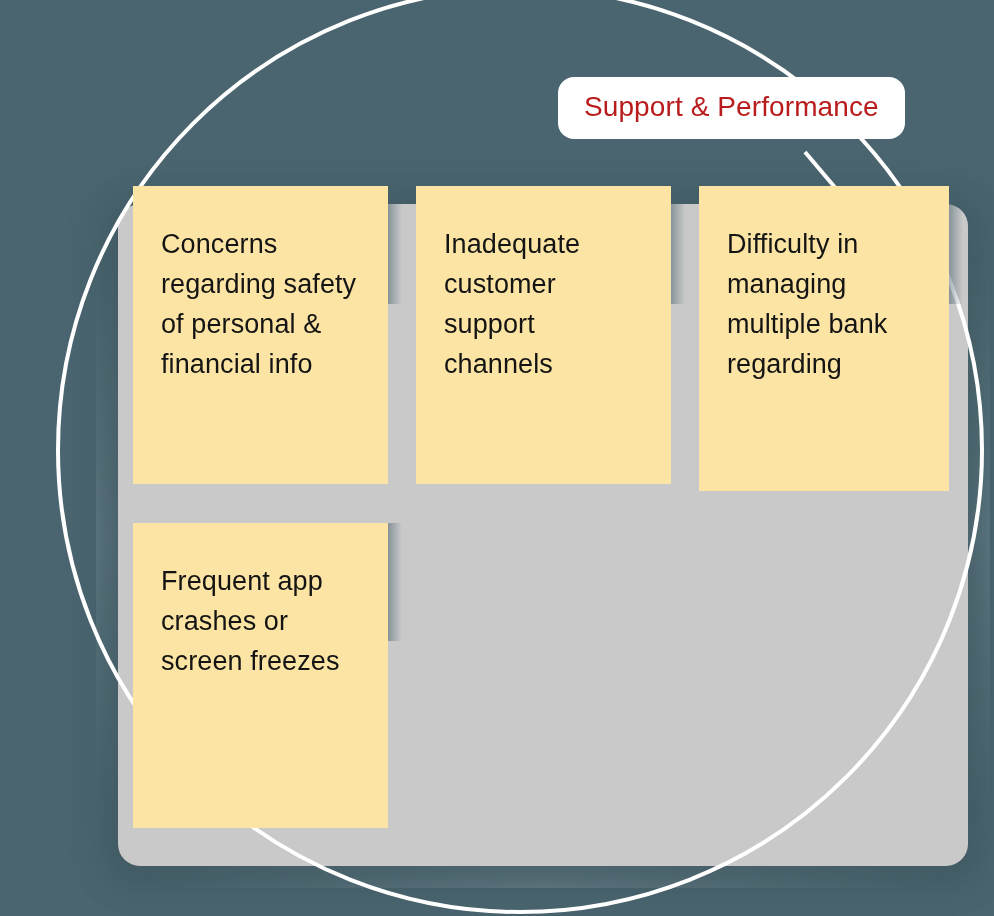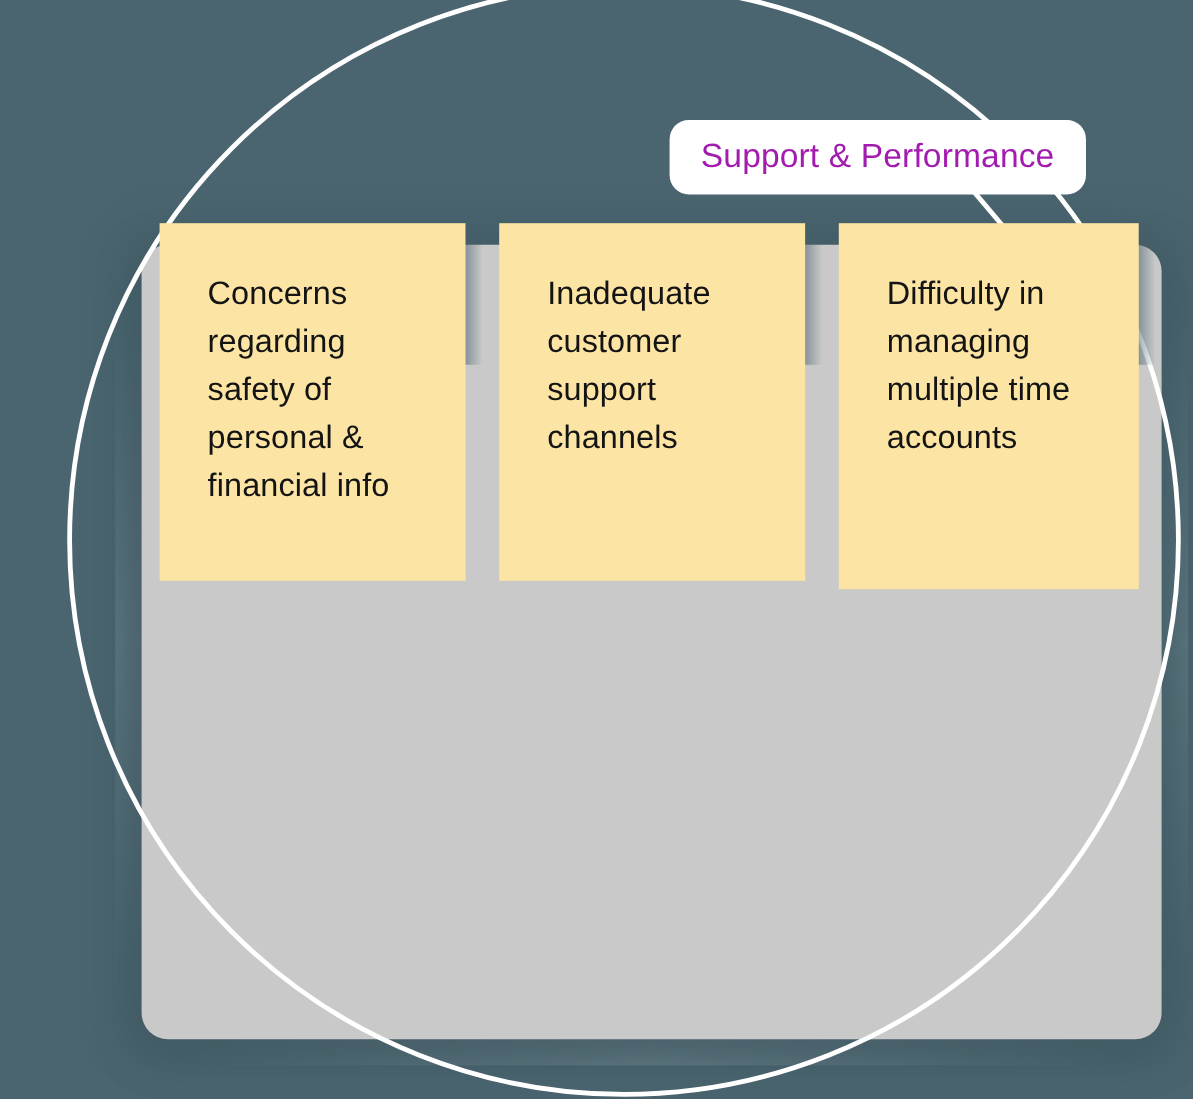--- a/index.html
+++ b/index.html
@@ -67,21 +67,21 @@
     width: 816px;
     z-index: 4;
     display: grid;
     grid-template-columns: 255px 255px 250px;
     column-gap: 28px;
     row-gap: 32px;
   }
   .note {
     background: #fce5a4;
     box-sizing: border-box;
-    padding: 38px 24px 24px 40px;
+    padding: 38px 24px 24px 28px;
     font-size: 27px;
     line-height: 40px;
     color: #141414;
     letter-spacing: 0.1px;
     position: relative;
   }
   .note.row1 { height: 298px; }
   .note.row2 { height: 305px; }
   .note::after {
     content: "";
@@ -92,28 +92,28 @@
     height: 118px;
     background: linear-gradient(to right, rgba(70,95,105,0.50), rgba(70,95,105,0));
     pointer-events: none;
   }
   .note-text { display: block; white-space: pre-line; }
 
   
   .category-label {
     position: absolute;
     left: 558px;
-    top: 100px;
+    top: 77px;
     z-index: 6;
     background: #ffffff;
     border-radius: 16px;
     padding: 13px 26px 15px 26px;
     font-size: 28px;
     line-height: 34px;
-    color: #a21caf;
+    color: #b91c1c;
     white-space: nowrap;
     letter-spacing: 0.1px;
   }
 </style>
 </head>
 <body>
 
 <div id="canvas">
 
   <div class="panel-grain" style="left:96px; top:182px; width:894px; height:706px; position:absolute;"></div>
@@ -126,21 +126,24 @@
   </svg>
 
   <div class="notes-grid">
     <div class="note row1">
       <span class="note-text">Concerns regarding safety of personal &amp; financial info</span>
     </div>
     <div class="note row1">
       <span class="note-text">Inadequate customer support channels</span>
     </div>
     <div class="note row2">
-      <span class="note-text">Difficulty in managing multiple time accounts</span>
+      <span class="note-text">Difficulty in managing multiple bank regarding</span>
+    </div>
+    <div class="note row2">
+      <span class="note-text">Frequent app crashes or screen freezes</span>
     </div>
   </div>
 
   <div class="category-label">
     <span>Support &amp; Performance</span>
   </div>
 
 </div>
 
 </body></html>

